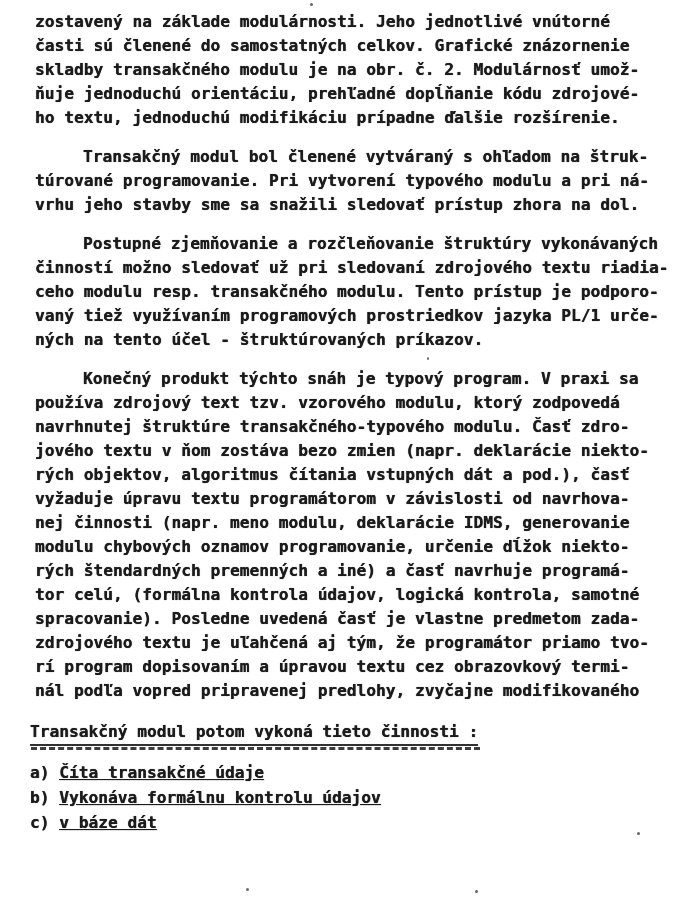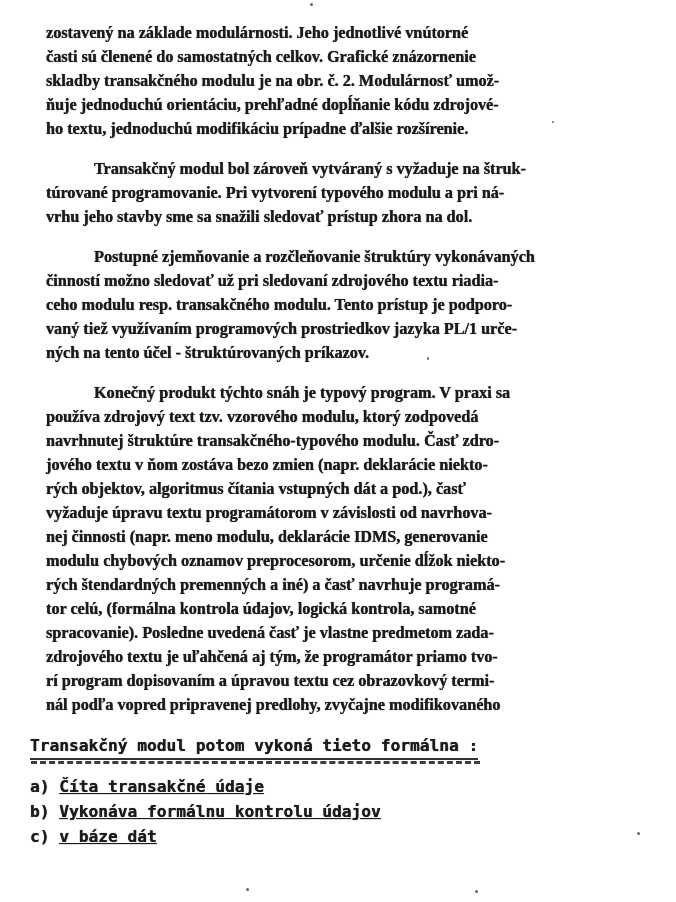--- a/index.html
+++ b/index.html
@@ -15,21 +15,21 @@
     padding: 5px 8px 0 30px;
     background: #ffffff;
     overflow: hidden;
     font-family: "DejaVu Sans Mono", "Liberation Mono", monospace;
     font-weight: 700;
     font-size: 16.2px;
     line-height: 24px;
     color: #1b1b1b;
     text-shadow: 0 0 0.8px rgba(20,20,20,0.85), 0.4px 0.4px 0 rgba(20,20,20,0.35);
   }
-  .para { margin: 16px; font-family: Liberation Serif, serif; }
+  .para { margin: 5px; }
   .para + .para { margin-top: 15px; }
   .line { white-space: pre; }
   .line.indent { text-indent: 48px; }
 
   .heading-row { margin-top: 17px; }
   .heading {
     display: inline-block;
     position: relative;
     border-bottom: 2px solid rgba(27,27,27,0.9);
     padding-bottom: 0px;
@@ -67,52 +67,52 @@
 
   <div class="para">
     <div class="line">zostavený na základe modulárnosti. Jeho jednotlivé vnútorné</div>
     <div class="line">časti sú členené do samostatných celkov. Grafické znázornenie</div>
     <div class="line">skladby transakčného modulu je na obr. č. 2. Modulárnosť umož-</div>
     <div class="line">ňuje jednoduchú orientáciu, prehľadné dopĺňanie kódu zdrojové-</div>
     <div class="line">ho textu, jednoduchú modifikáciu prípadne ďalšie rozšírenie.</div>
   </div>
 
   <div class="para">
-    <div class="line indent">Transakčný modul bol zároveň vytváraný s vyžaduje na štruk-</div>
+    <div class="line indent">Transakčný modul bol členené vytváraný s ohľadom na štruk-</div>
     <div class="line">túrované programovanie. Pri vytvorení typového modulu a pri ná-</div>
     <div class="line">vrhu jeho stavby sme sa snažili sledovať prístup zhora na dol.</div>
   </div>
 
   <div class="para">
     <div class="line indent">Postupné zjemňovanie a rozčleňovanie štruktúry vykonávaných</div>
     <div class="line">činností možno sledovať už pri sledovaní zdrojového textu riadia-</div>
     <div class="line">ceho modulu resp. transakčného modulu. Tento prístup je podporo-</div>
     <div class="line">vaný tiež využívaním programových prostriedkov jazyka PL/1 urče-</div>
     <div class="line">ných na tento účel - štruktúrovaných príkazov.</div>
   </div>
 
   <div class="para">
     <div class="line indent">Konečný produkt týchto snáh je typový program. V praxi sa</div>
     <div class="line">používa zdrojový text tzv. vzorového modulu, ktorý zodpovedá</div>
     <div class="line">navrhnutej štruktúre transakčného-typového modulu. Časť zdro-</div>
     <div class="line">jového textu v ňom zostáva bezo zmien (napr. deklarácie niekto-</div>
     <div class="line">rých objektov, algoritmus čítania vstupných dát a pod.), časť</div>
     <div class="line">vyžaduje úpravu textu programátorom v závislosti od navrhova-</div>
     <div class="line">nej činnosti (napr. meno modulu, deklarácie IDMS, generovanie</div>
-    <div class="line">modulu chybových oznamov preprocesorom, určenie dĺžok niekto-</div>
+    <div class="line">modulu chybových oznamov programovanie, určenie dĺžok niekto-</div>
     <div class="line">rých štendardných premenných a iné) a časť navrhuje programá-</div>
     <div class="line">tor celú, (formálna kontrola údajov, logická kontrola, samotné</div>
     <div class="line">spracovanie). Posledne uvedená časť je vlastne predmetom zada-</div>
     <div class="line">zdrojového textu je uľahčená aj tým, že programátor priamo tvo-</div>
     <div class="line">rí program dopisovaním a úpravou textu cez obrazovkový termi-</div>
     <div class="line">nál podľa vopred pripravenej predlohy, zvyčajne modifikovaného</div>
   </div>
 
   <div class="heading-row">
-    <span class="heading">Transakčný modul potom vykoná tieto formálna :</span>
+    <span class="heading">Transakčný modul potom vykoná tieto činnosti :</span>
   </div>
 
   <div class="list">
     <div class="list-item">
       <span class="marker">a)</span>
       <div class="li-text">Číta transakčné údaje</div>
       <div class="li-text"></div>
     </div>
     <div class="list-item">
       <span class="marker">b)</span>

